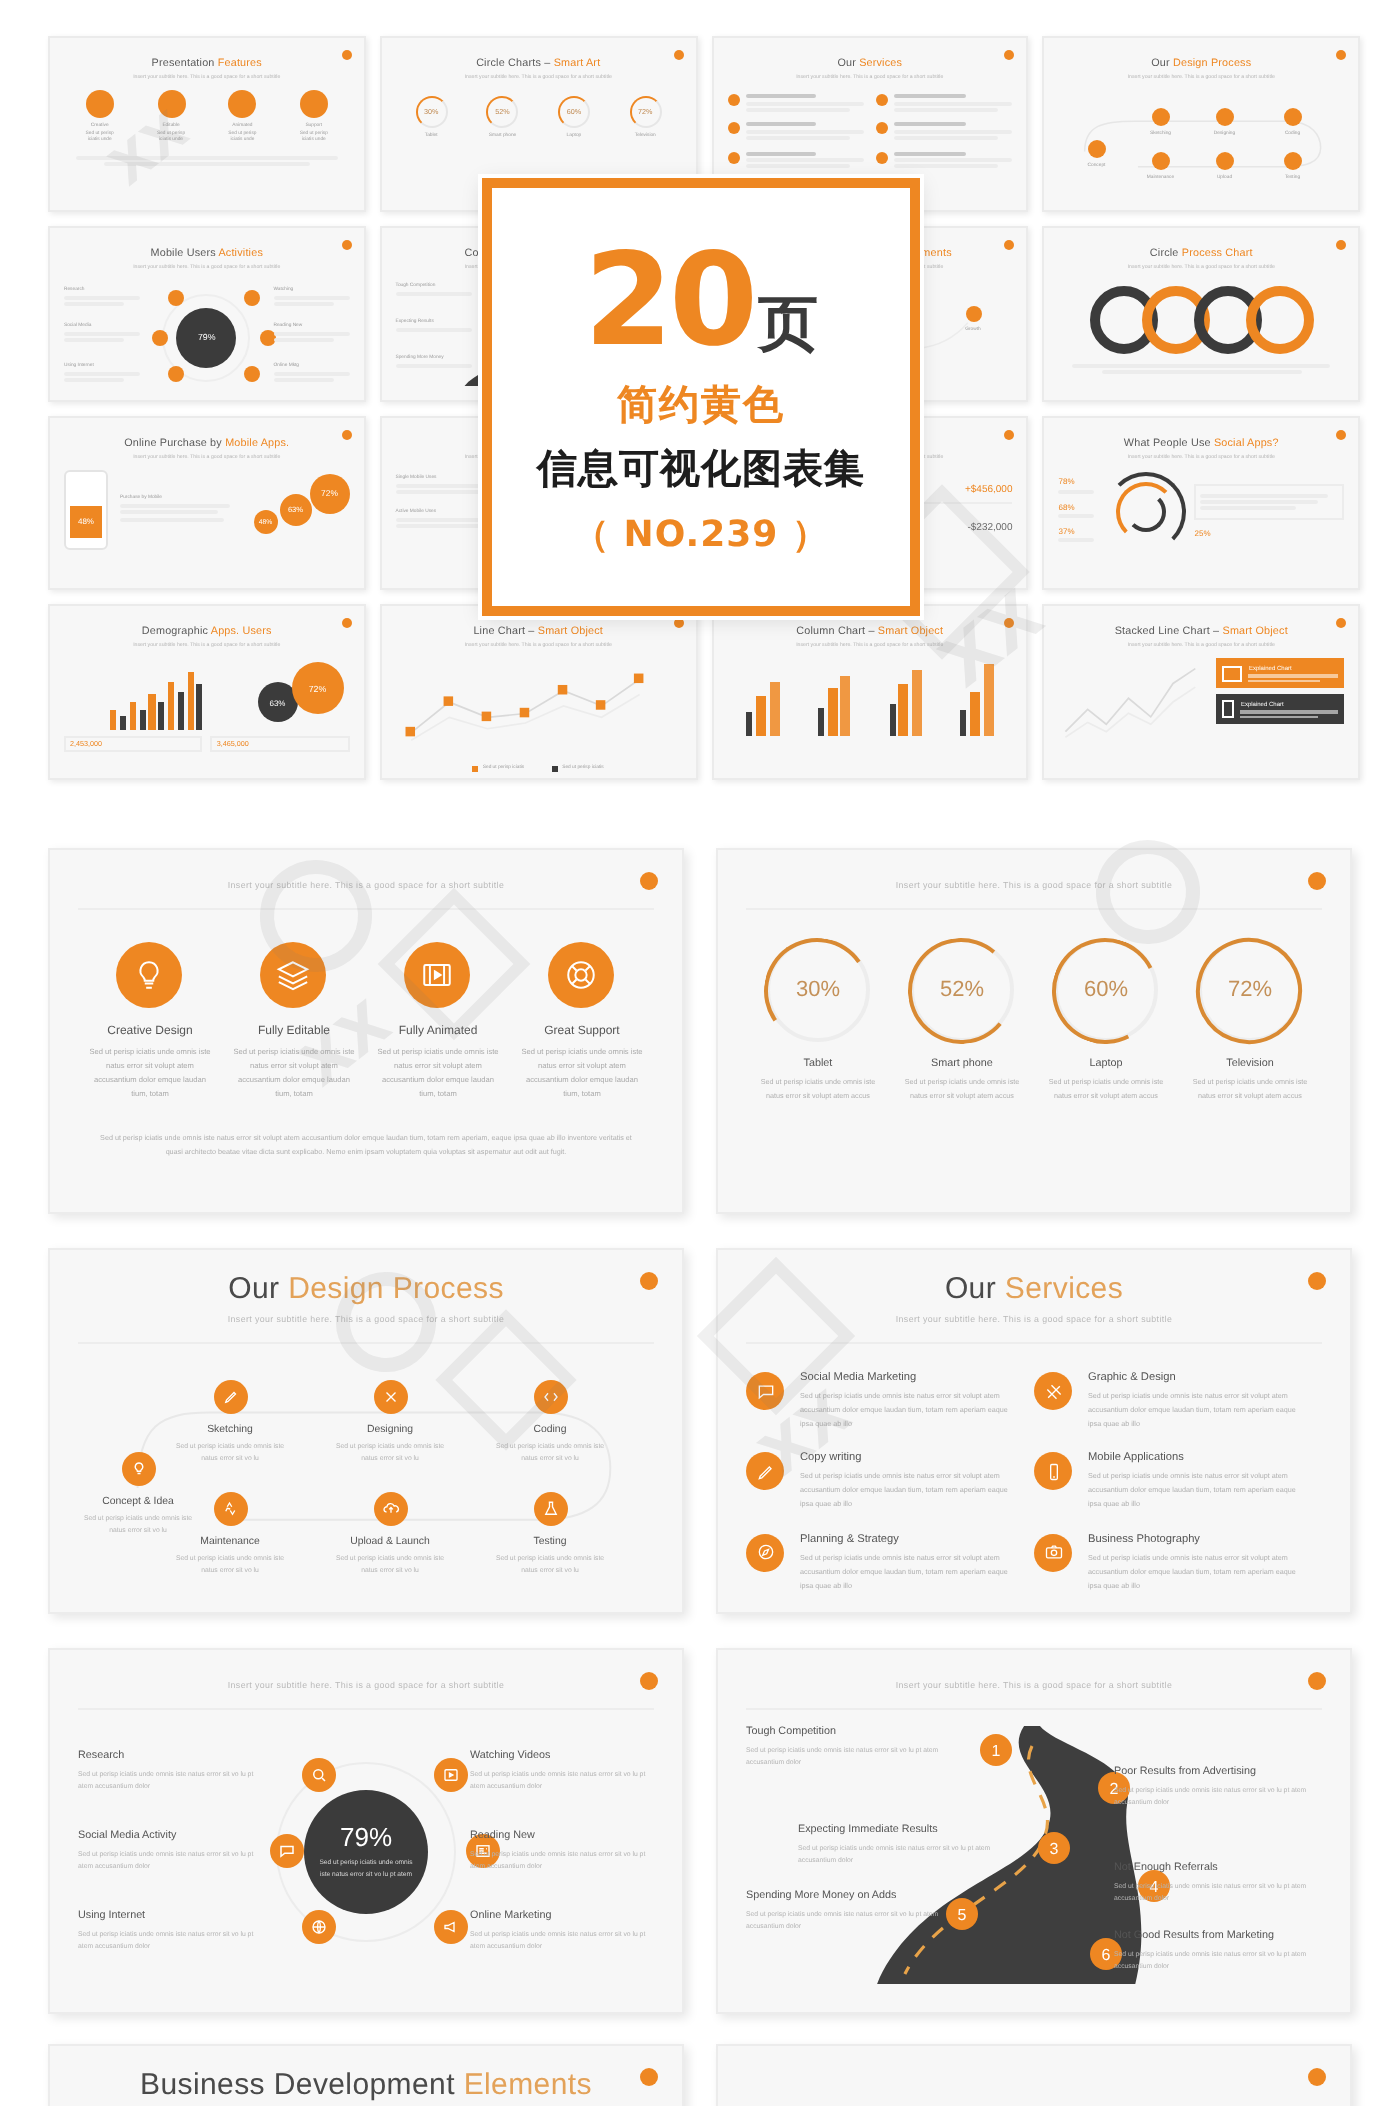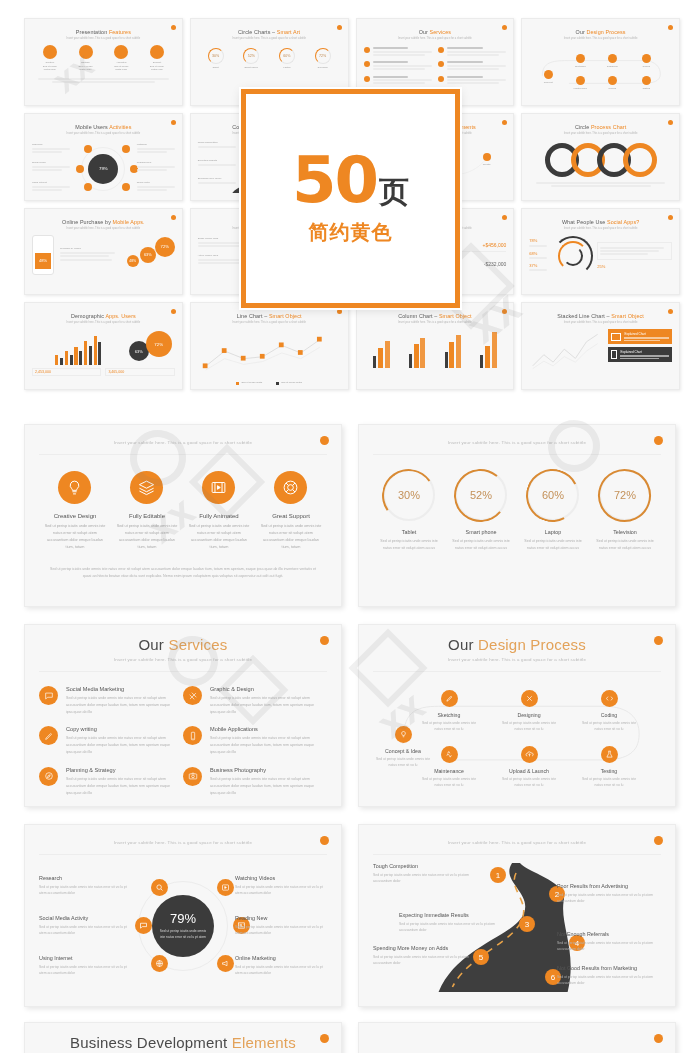--- a/index.html
+++ b/index.html
@@ -757,24 +757,26 @@
             </div>
         </div>
       </div>
     </div>
   </div>
 
 </div>
 
 <div id="badge">
   <div class="line-40">
-    <span class="num">50</span>
+    <span class="num">20</span>
     <span class="unit">页</span>
   </div>
   <div class="sub1">简约黄色</div>
+  <div class="sub2">信息可视化图表集</div>
+  <div class="sub3">（ NO.239 ）</div>
 </div>
 
 <div class="big-wrap" style="top:424px;">
 
   <div class="slide">
     <div class="s-dot"></div>
     <div class="s-sub">Insert your subtitle here. This is a good space for a short subtitle</div>
     <div class="s-rule"></div>
     <div class="feat-row">
       <div class="feat">
@@ -858,99 +860,20 @@
           <div class="pct">72%</div>
         </div>
         <div class="cname">Television</div>
         <div class="ctext">Sed ut perisp iciatis unde omnis iste natus error sit volupt atem accus</div>
       </div>
     </div>
   </div>
 </div>
 
 <div class="big-wrap" style="top:624px;">
-
-  <div class="slide">
-    <div class="s-dot"></div>
-    <div class="s-title"><span>Our </span><span class="hl">Services</span></div>
-    <div class="s-sub">Insert your subtitle here. This is a good space for a short subtitle</div>
-    <div class="s-rule"></div>
-    <div class="sv-grid">
-      <div class="sv">
-        <div class="circ">
-            <svg viewBox="0 0 24 24" fill="none" stroke="#fff" stroke-width="1.6">
-              <path d="M4 5h16v10H9l-5 4z"></path>
-            </svg>
-          </div>
-        <div>
-            <div class="sname">Social Media Marketing</div>
-            <div class="stext">Sed ut perisp iciatis unde omnis iste natus error sit volupt atem accusantium dolor emque laudan tium, totam rem aperiam eaque ipsa quae ab illo</div>
-          </div>
-      </div>
-      <div class="sv">
-        <div class="circ">
-            <svg viewBox="0 0 24 24" fill="none" stroke="#fff" stroke-width="1.6">
-              <path d="M5 19L19 5M9 4l11 11M4 9l11 11"></path>
-            </svg>
-          </div>
-        <div>
-            <div class="sname">Graphic &amp; Design</div>
-            <div class="stext">Sed ut perisp iciatis unde omnis iste natus error sit volupt atem accusantium dolor emque laudan tium, totam rem aperiam eaque ipsa quae ab illo</div>
-          </div>
-      </div>
-      <div class="sv">
-        <div class="circ">
-            <svg viewBox="0 0 24 24" fill="none" stroke="#fff" stroke-width="1.6">
-              <path d="M4 20l3-1 11-11-2-2L5 17z"></path>
-            </svg>
-          </div>
-        <div>
-            <div class="sname">Copy writing</div>
-            <div class="stext">Sed ut perisp iciatis unde omnis iste natus error sit volupt atem accusantium dolor emque laudan tium, totam rem aperiam eaque ipsa quae ab illo</div>
-          </div>
-      </div>
-      <div class="sv">
-        <div class="circ">
-            <svg viewBox="0 0 24 24" fill="none" stroke="#fff" stroke-width="1.6">
-              <rect x="8" y="3" width="8" height="18" rx="1.4"></rect>
-              <path d="M11 18h2"></path>
-            </svg>
-          </div>
-        <div>
-            <div class="sname">Mobile Applications</div>
-            <div class="stext">Sed ut perisp iciatis unde omnis iste natus error sit volupt atem accusantium dolor emque laudan tium, totam rem aperiam eaque ipsa quae ab illo</div>
-          </div>
-      </div>
-      <div class="sv">
-        <div class="circ">
-            <svg viewBox="0 0 24 24" fill="none" stroke="#fff" stroke-width="1.6">
-              <circle cx="12" cy="12" r="8"></circle>
-              <path d="M15 9l-2.2 5.2L8 16l2.2-5.2z"></path>
-            </svg>
-          </div>
-        <div>
-            <div class="sname">Planning &amp; Strategy</div>
-            <div class="stext">Sed ut perisp iciatis unde omnis iste natus error sit volupt atem accusantium dolor emque laudan tium, totam rem aperiam eaque ipsa quae ab illo</div>
-          </div>
-      </div>
-      <div class="sv">
-        <div class="circ">
-            <svg viewBox="0 0 24 24" fill="none" stroke="#fff" stroke-width="1.6">
-              <rect x="3" y="7" width="18" height="12" rx="1.6"></rect>
-              <circle cx="12" cy="13" r="3.2"></circle>
-              <path d="M9 7l1.4-2h3.2L15 7"></path>
-            </svg>
-          </div>
-        <div>
-            <div class="sname">Business Photography</div>
-            <div class="stext">Sed ut perisp iciatis unde omnis iste natus error sit volupt atem accusantium dolor emque laudan tium, totam rem aperiam eaque ipsa quae ab illo</div>
-          </div>
-      </div>
-    </div>
-  </div>
 
   <div class="slide">
     <div class="s-dot"></div>
     <div class="s-title"><span>Our </span><span class="hl">Design Process</span></div>
     <div class="s-sub">Insert your subtitle here. This is a good space for a short subtitle</div>
     <div class="s-rule"></div>
     <div class="dp">
       <svg class="path" viewBox="0 0 290 140">
         <path d="M30,66 C30,34 42,28 66,28 L232,28 C258,28 268,40 268,56 C268,74 256,82 232,82 L74,82" fill="none" stroke="#e8e8e8" stroke-width="1"></path>
       </svg>
@@ -1010,20 +933,99 @@
         <div class="dtext">Sed ut perisp iciatis unde omnis iste natus error sit vo lu</div>
       </div>
       <div class="node" style="left:206px; top:68px;">
         <div class="circ">
             <svg viewBox="0 0 24 24" fill="none" stroke="#fff" stroke-width="1.8">
               <path d="M10 3v6L5 19h14l-5-10V3M9 3h6"></path>
             </svg>
           </div>
         <div class="dname">Testing</div>
         <div class="dtext">Sed ut perisp iciatis unde omnis iste natus error sit vo lu</div>
+      </div>
+    </div>
+  </div>
+
+  <div class="slide">
+    <div class="s-dot"></div>
+    <div class="s-title"><span>Our </span><span class="hl">Services</span></div>
+    <div class="s-sub">Insert your subtitle here. This is a good space for a short subtitle</div>
+    <div class="s-rule"></div>
+    <div class="sv-grid">
+      <div class="sv">
+        <div class="circ">
+            <svg viewBox="0 0 24 24" fill="none" stroke="#fff" stroke-width="1.6">
+              <path d="M4 5h16v10H9l-5 4z"></path>
+            </svg>
+          </div>
+        <div>
+            <div class="sname">Social Media Marketing</div>
+            <div class="stext">Sed ut perisp iciatis unde omnis iste natus error sit volupt atem accusantium dolor emque laudan tium, totam rem aperiam eaque ipsa quae ab illo</div>
+          </div>
+      </div>
+      <div class="sv">
+        <div class="circ">
+            <svg viewBox="0 0 24 24" fill="none" stroke="#fff" stroke-width="1.6">
+              <path d="M5 19L19 5M9 4l11 11M4 9l11 11"></path>
+            </svg>
+          </div>
+        <div>
+            <div class="sname">Graphic &amp; Design</div>
+            <div class="stext">Sed ut perisp iciatis unde omnis iste natus error sit volupt atem accusantium dolor emque laudan tium, totam rem aperiam eaque ipsa quae ab illo</div>
+          </div>
+      </div>
+      <div class="sv">
+        <div class="circ">
+            <svg viewBox="0 0 24 24" fill="none" stroke="#fff" stroke-width="1.6">
+              <path d="M4 20l3-1 11-11-2-2L5 17z"></path>
+            </svg>
+          </div>
+        <div>
+            <div class="sname">Copy writing</div>
+            <div class="stext">Sed ut perisp iciatis unde omnis iste natus error sit volupt atem accusantium dolor emque laudan tium, totam rem aperiam eaque ipsa quae ab illo</div>
+          </div>
+      </div>
+      <div class="sv">
+        <div class="circ">
+            <svg viewBox="0 0 24 24" fill="none" stroke="#fff" stroke-width="1.6">
+              <rect x="8" y="3" width="8" height="18" rx="1.4"></rect>
+              <path d="M11 18h2"></path>
+            </svg>
+          </div>
+        <div>
+            <div class="sname">Mobile Applications</div>
+            <div class="stext">Sed ut perisp iciatis unde omnis iste natus error sit volupt atem accusantium dolor emque laudan tium, totam rem aperiam eaque ipsa quae ab illo</div>
+          </div>
+      </div>
+      <div class="sv">
+        <div class="circ">
+            <svg viewBox="0 0 24 24" fill="none" stroke="#fff" stroke-width="1.6">
+              <circle cx="12" cy="12" r="8"></circle>
+              <path d="M15 9l-2.2 5.2L8 16l2.2-5.2z"></path>
+            </svg>
+          </div>
+        <div>
+            <div class="sname">Planning &amp; Strategy</div>
+            <div class="stext">Sed ut perisp iciatis unde omnis iste natus error sit volupt atem accusantium dolor emque laudan tium, totam rem aperiam eaque ipsa quae ab illo</div>
+          </div>
+      </div>
+      <div class="sv">
+        <div class="circ">
+            <svg viewBox="0 0 24 24" fill="none" stroke="#fff" stroke-width="1.6">
+              <rect x="3" y="7" width="18" height="12" rx="1.6"></rect>
+              <circle cx="12" cy="13" r="3.2"></circle>
+              <path d="M9 7l1.4-2h3.2L15 7"></path>
+            </svg>
+          </div>
+        <div>
+            <div class="sname">Business Photography</div>
+            <div class="stext">Sed ut perisp iciatis unde omnis iste natus error sit volupt atem accusantium dolor emque laudan tium, totam rem aperiam eaque ipsa quae ab illo</div>
+          </div>
       </div>
     </div>
   </div>
 </div>
 
 <div class="big-wrap" style="top:824px;">
 
   <div class="slide">
     <div class="s-dot"></div>
     <div class="s-sub">Insert your subtitle here. This is a good space for a short subtitle</div>

